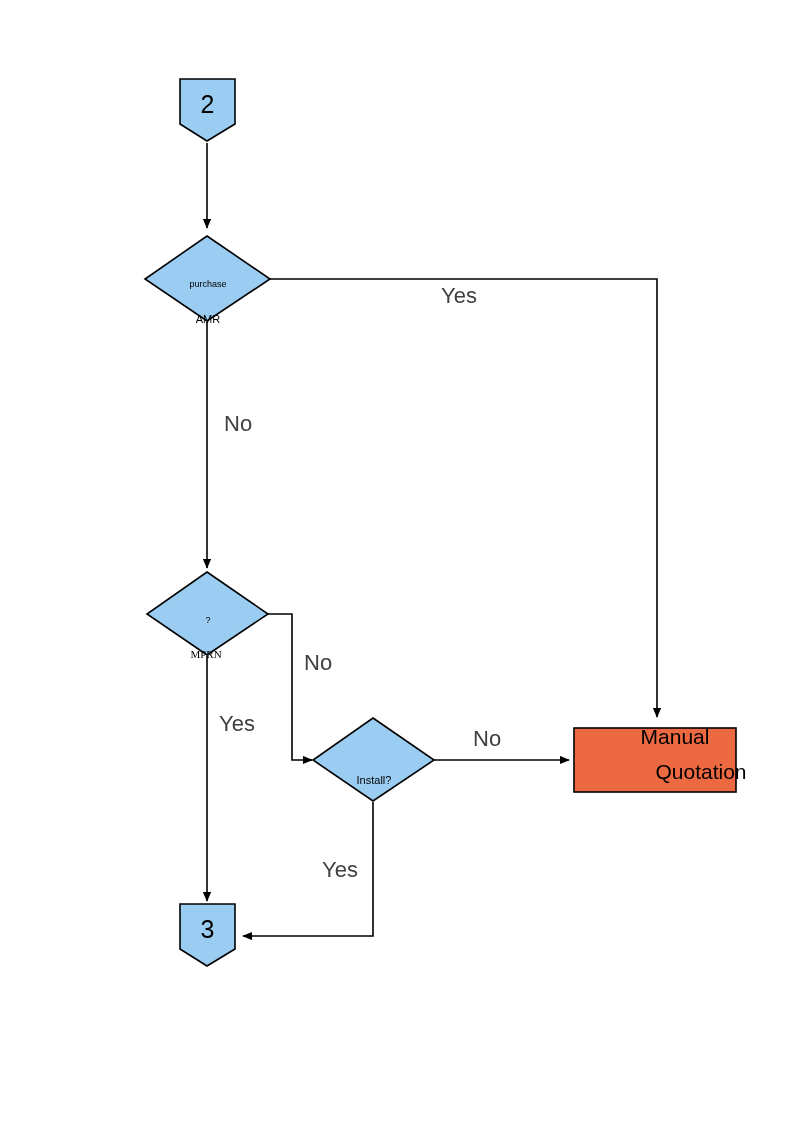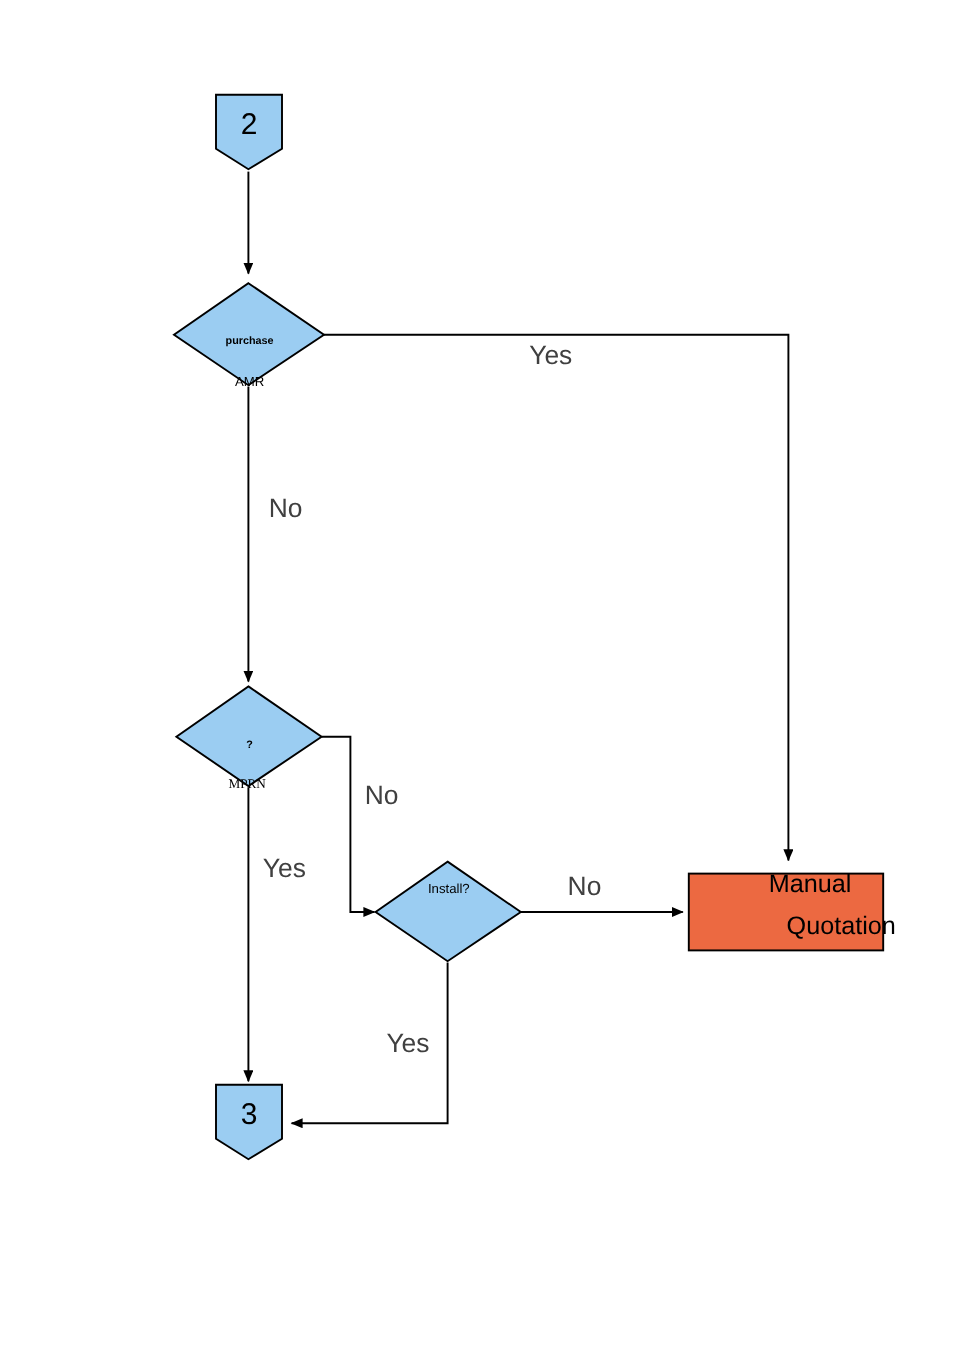--- a/index.html
+++ b/index.html
@@ -36,21 +36,20 @@
   }
   .terminal-num {
     font-size: 25px;
   }
   .decision-main {
     font-size: 11px;
     margin-top: 48px;
   }
   .decision-sub {
     font-size: 9px;
-    font-weight: bold;
   }
   .decision-single {
     font-size: 11px;
   }
   .process-text {
     font-size: 21px;
     line-height: 1.2;
   }
 </style>
 </head>
@@ -104,21 +103,21 @@
 </svg>
 
 <div class="node-label terminal-num" style="left:180px; top:90px; width:55px;">2</div>
 
 <div class="node-label decision-main" style="left:145px; top:265px; width:126px;">AMR</div>
 <div class="node-label decision-sub" style="left:145px; top:279px; width:126px;">purchase</div>
 
 <div class="node-label decision-main" style="left:145px; top:600px; width:122px;font-family:Liberation Serif, serif;">MPRN</div>
 <div class="node-label decision-sub" style="left:147px; top:615px; width:122px;">?</div>
 
-<div class="node-label decision-single" style="left:313px; top:735px; width:122px;">Install?</div>
+<div class="node-label decision-single" style="left:313px; top:774px; width:122px;">Install?</div>
 
 <div class="node-label process-text" style="left:574px; top:724px; width:130px;margin-left:36px;">Manual</div>
 <div class="node-label process-text" style="left:608px; top:759px; width:186px;">Quotation</div>
 
 <div class="node-label terminal-num" style="left:180px; top:915px; width:55px;">3</div>
 
 <div class="edge-label" style="left:441px; top:283px;">Yes</div>
 
 <div class="edge-label" style="left:224px; top:411px;">No</div>
 

